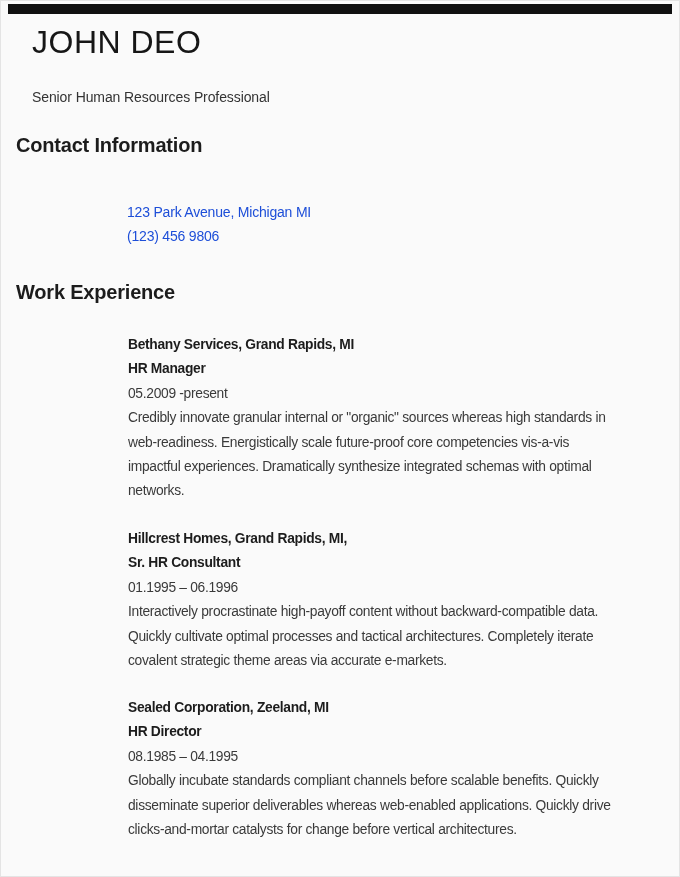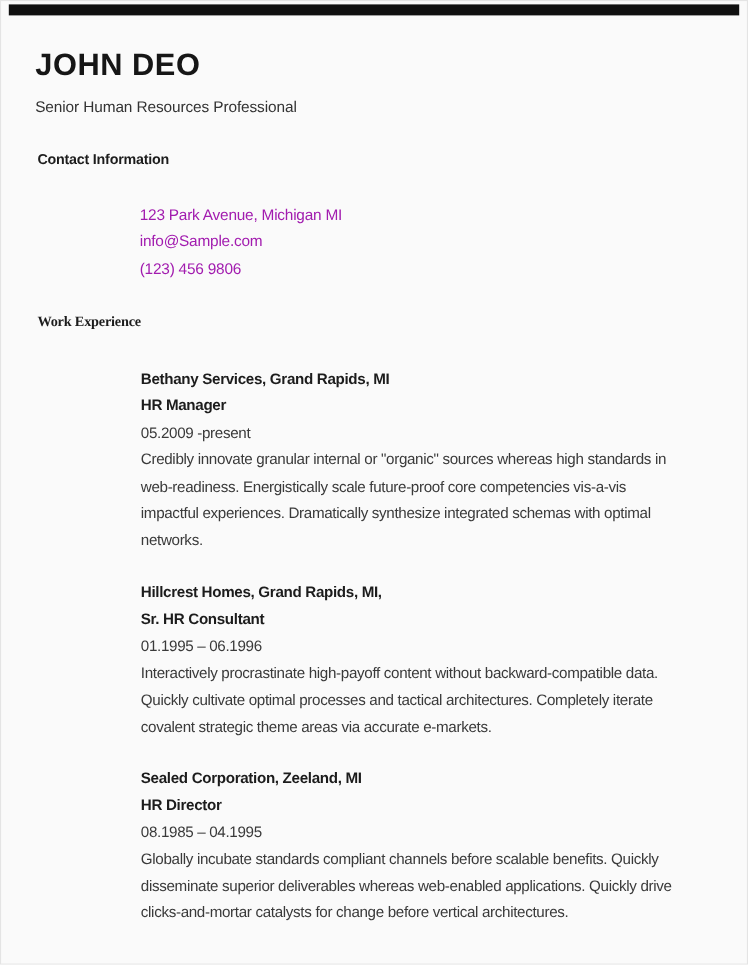--- a/index.html
+++ b/index.html
@@ -11,39 +11,39 @@
     box-sizing:border-box;
     font-family:"Liberation Sans", sans-serif;
     overflow:hidden;
   }
   .top-bar {
     position:absolute; left:7px; top:3px;
     width:664px; height:10px;
     background:#101010;
   }
   .name {
-    position:absolute; left:31px; top:44px;
-    font-size:28px; font-weight:bold; color:#161616;
+    position:absolute; left:31px; top:27px;
+    font-size:32px; font-weight:normal; color:#161616;
     letter-spacing:0.5px; line-height:28px; white-space:nowrap;
   }
   .subtitle {
     position:absolute; left:31px; top:87px;
     font-size:14px; color:#333333;
     letter-spacing:-0.1px; line-height:18px; white-space:nowrap;text-align:right;
   }
   .section-heading {
-    position:absolute; left:33px;
-    font-size:13px; font-weight:bold; color:#1c1c1c;
+    position:absolute; left:15px;
+    font-size:20px; font-weight:bold; color:#1c1c1c;
     letter-spacing:-0.2px; line-height:18px; white-space:nowrap;
   }
   .contact-heading { top:135px; }
-  .work-heading { top:282px;font-family:Liberation Serif, serif; }
+  .work-heading { top:282px; }
   .contact-block {
-    position:absolute; left:126px; top:182px;
-    font-size:14px; color:#a21caf;
+    position:absolute; left:126px; top:199px;
+    font-size:14px; color:#1d4ed8;
     line-height:24.4px; letter-spacing:-0.2px;
   }
   .job {
     position:absolute; left:127px; width:556px;
     font-size:13.8px; color:#3a3a3a;
     line-height:24.4px; letter-spacing:-0.3px;
   }
   .job-0 { top:332px; }
   .job-1 { top:526px; }
   .job-2 { top:695px; }
@@ -57,21 +57,20 @@
 
   <div class="top-bar"></div>
 
   <div class="name">JOHN DEO</div>
   <div class="subtitle">Senior Human Resources Professional</div>
 
   <div class="section-heading contact-heading">Contact Information</div>
 
   <div class="contact-block">
     <div>123 Park Avenue, Michigan MI</div>
-    <div>info@Sample.com</div>
     <div>(123) 456 9806</div>
   </div>
 
   <div class="section-heading work-heading">Work Experience</div>
 
   <div class="job job-0">
     <div class="job-company">Bethany Services, Grand Rapids, MI</div>
     <div class="job-title">HR Manager</div>
     <div class="job-dates">05.2009 -present</div>
     <div class="job-desc">Credibly innovate granular internal or "organic" sources whereas high standards in

